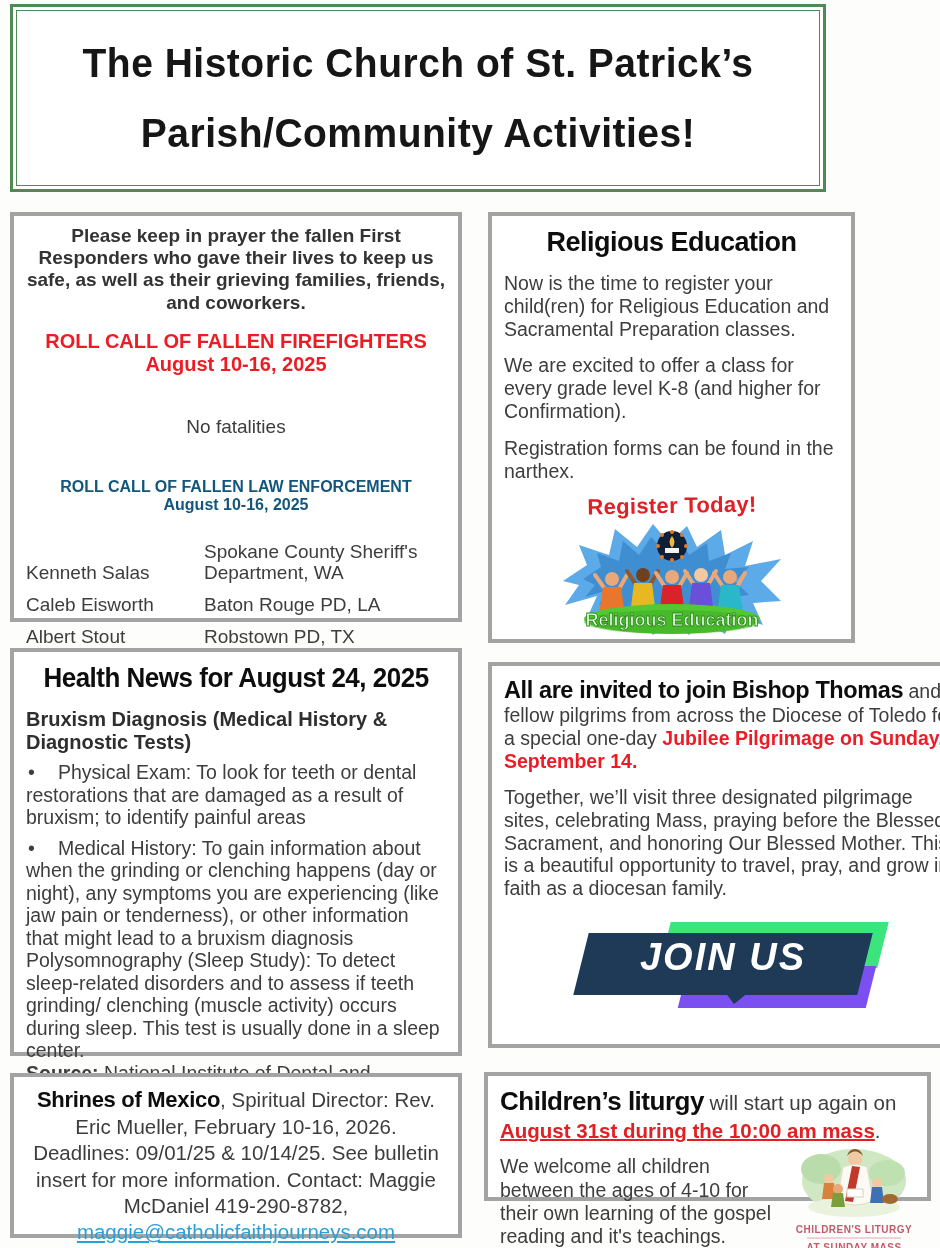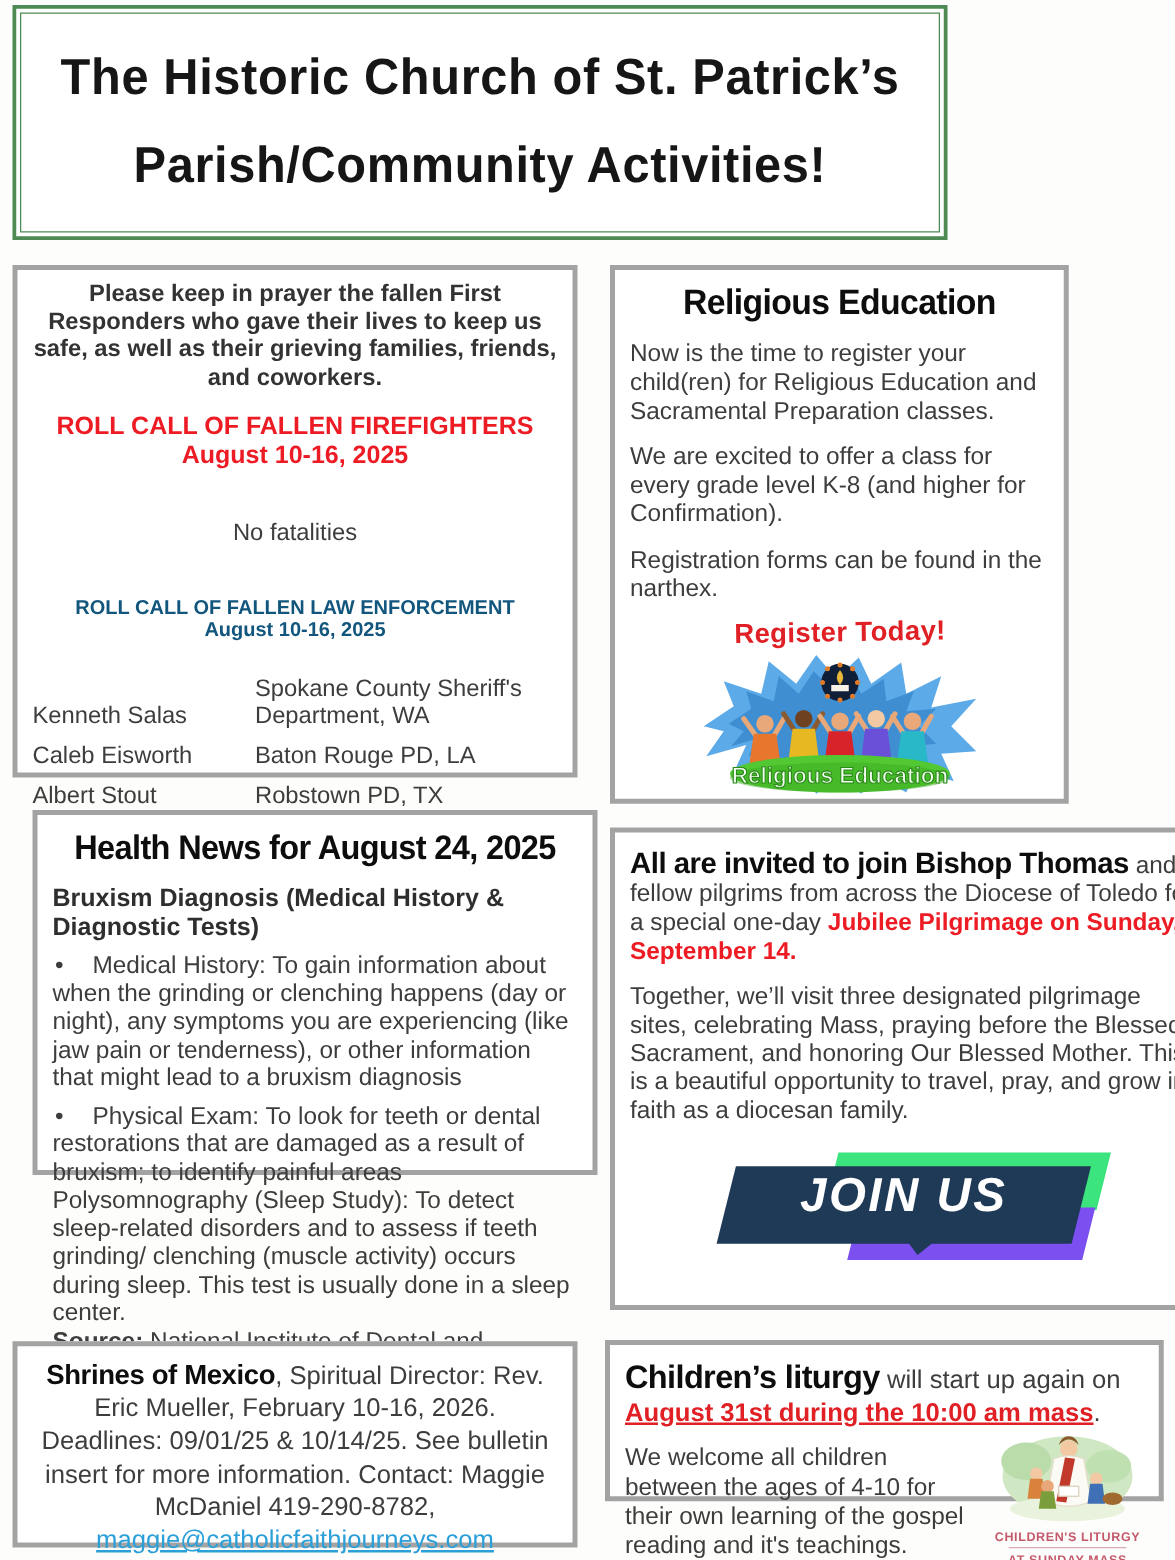--- a/index.html
+++ b/index.html
@@ -2,21 +2,21 @@
 <html><head>
 <meta charset="utf-8">
 <style>
   * { box-sizing: border-box; margin: 0; padding: 0; }
   html,body { background:#ffffff; }
   body { font-family: "Liberation Sans", sans-serif; color:#3d3d3d; }
   #page { position:relative; width:940px; height:1248px; background:#fdfdfb; overflow:hidden; }
 
   
   .header-outer {
-    position:absolute; left:10px; top:4px; width:748px; height:188px;
+    position:absolute; left:10px; top:4px; width:816px; height:188px;
     border:3px solid #4e8a54; padding:3px; background:#fff;
   }
   .header-inner {
     width:100%; height:100%; border:1px solid #4e8a54;
     display:flex; flex-direction:column; justify-content:center; align-items:center; gap:26px;
   }
   .header-line {
     font-size:39px; font-weight:bold; color:#161616; letter-spacing:0.5px;
     transform:scaleY(1.04);
   }
@@ -29,21 +29,21 @@
 
   
   #box-responders { left:10px; top:212px; width:452px; height:410px; }
   .fr-intro { font-weight:bold; font-size:19px; line-height:1.17; text-align:center; color:#333; }
   .fr-red-head { margin-top:16px; text-align:center; font-weight:bold; font-size:20px; line-height:1.15; color:#ed1c24; }
   .fr-nofatal { margin-top:40px; text-align:center; font-size:19px; }
   .fr-blue-head { margin-top:40px; text-align:center; font-weight:bold; font-size:16px; line-height:1.15; color:#12567d; }
   .fr-officers { margin-top:26px; display:grid; grid-template-columns:178px 1fr; row-gap:11px; align-items:end; font-size:19px; line-height:1.12; }
 
   
-  #box-health { left:26px; top:648px; width:452px; height:292px; }
+  #box-health { left:10px; top:648px; width:452px; height:408px; }
   .hn-title { text-align:center; font-size:26px; font-weight:bold; color:#0d0d0d; letter-spacing:-0.5px; margin:2px 0 14px; transform:scaleY(1.05); }
   .hn-sub { font-weight:bold; font-size:20px; line-height:1.13; color:#2e2e2e; }
   .hn-body { font-size:19.5px; line-height:1.155; }
   .hn-body p { margin-top:8px; }
   .bullet::before { content:"\2022"; display:inline-block; width:30px; padding-left:2px; }
   .b { font-weight:bold; }
 
   
   #box-shrines { left:10px; top:1073px; width:452px; height:165px; text-align:center; font-size:20.5px; line-height:1.28; }
   .sh-title { font-weight:bold; font-size:22px; color:#0d0d0d; letter-spacing:-0.3px; }
@@ -113,22 +113,22 @@
       <div>Robstown PD, TX</div>
       <div>Dennis Ricks</div>
       <div>South Carolina State Highway Patrol</div>
     </div>
   </div>
 
   <div class="gbox" id="box-health">
     <div class="hn-title">Health News for August 24, 2025</div>
     <div class="hn-body">
       <p class="hn-sub">Bruxism Diagnosis (Medical History &amp; Diagnostic Tests)</p>
+      <p class="bullet"><span>Physical Exam:  To look for teeth or dental restorations that are damaged as a result of bruxism; to identify painful areas</span></p>
       <p class="bullet"><span>Medical History:  To gain information about when the grinding or clenching happens (day or night), any symptoms you are experiencing (like jaw pain or tenderness), or other information that might lead to a bruxism diagnosis</span></p>
-      <p class="bullet"><span>Physical Exam:  To look for teeth or dental restorations that are damaged as a result of bruxism; to identify painful areas</span></p>
       <p style="margin-top:0;">Polysomnography (Sleep Study): To detect sleep-related disorders and to assess if teeth grinding/ clenching (muscle activity) occurs during sleep. This test is usually done in a sleep center.</p>
       <p style="margin-top:0;"><span class="b">Source:</span><span> National Institute of Dental and Craniofacial Research  </span><span class="b">Parish Nurse Ministry:</span><span> Kathy Jeffery, RN, 419-242-1598</span></p>
     </div>
   </div>
 
   <div class="gbox" id="box-shrines">
     <span class="sh-title">Shrines of Mexico</span><span>, Spiritual Director: Rev. Eric Mueller, February 10-16, 2026.  Deadlines: 09/01/25 &amp; 10/14/25.  See bulletin insert for more information.  Contact: Maggie McDaniel 419-290-8782,</span><br>
     <a href="#" class="email-link">maggie@catholicfaithjourneys.com</a>
   </div>
 

